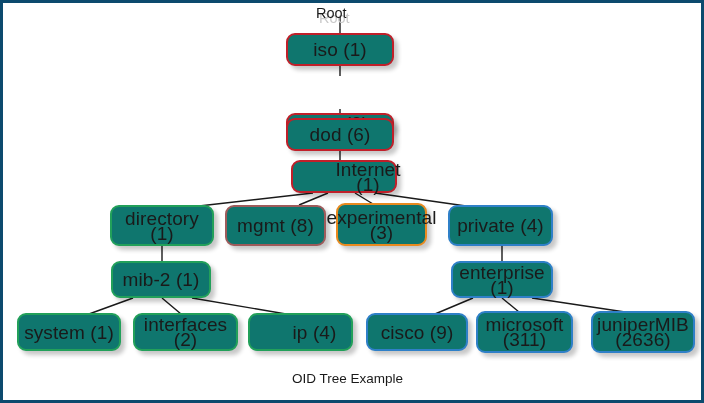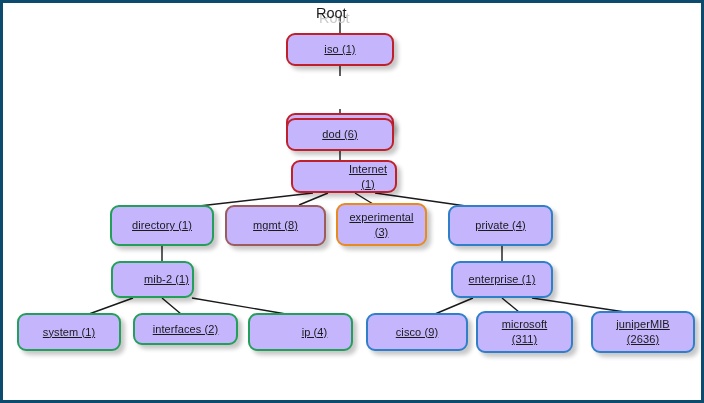--- a/index.html
+++ b/index.html
@@ -23,35 +23,34 @@
     position: absolute;
     left: 0;
     top: 0;
     width: 704px;
     height: 403px;
     pointer-events: none;
   }
   .node {
     position: absolute;
     box-sizing: border-box;
-    background: #c4b5fd;
+    background: #0f766e;
     border-style: solid;
     border-width: 2px;
     border-radius: 9px;
     display: flex;
     align-items: center;
     justify-content: center;
     text-align: center;
     color: #1a1a1a;
-    font-size: 11px;
+    font-size: 19px;
     line-height: 15px;
     letter-spacing: 0.1px;
     box-shadow: 4px 4px 4px rgba(0,0,0,0.22);
     z-index: 2;
-    text-decoration: underline;
   }
   .node .lbl {
     display: block;
     padding: 0 3px;
     white-space: pre-line;
   }
   .root-label {
     position: absolute;
     font-size: 14.5px;
     color: #1a1a1a;
@@ -121,42 +120,43 @@
       <div class="node" style="left: 222px; top: 202px; width: 101px; height: 41px; border-color: rgb(158, 91, 91);">
         <span class="lbl">mgmt (8)</span>
       </div>
       <div class="node" style="left: 333px; top: 200px; width: 91px; height: 43px; border-color: rgb(233, 138, 31);">
         <span class="lbl">experimental
 (3)</span>
       </div>
       <div class="node" style="left: 445px; top: 202px; width: 105px; height: 41px; border-color: rgb(47, 128, 200);">
         <span class="lbl">private (4)</span>
       </div>
-      <div class="node" style="left: 108px; top: 258px; width: 83px; height: 37px; border-color: rgb(34, 160, 90); justify-content: flex-end;">
+      <div class="node" style="left: 108px; top: 258px; width: 100px; height: 37px; border-color: rgb(34, 160, 90);">
         <span class="lbl">mib-2 (1)</span>
       </div>
       <div class="node" style="left: 448px; top: 258px; width: 102px; height: 37px; border-color: rgb(47, 128, 200);">
         <span class="lbl">enterprise (1)</span>
       </div>
       <div class="node" style="left: 14px; top: 310px; width: 104px; height: 38px; border-color: rgb(34, 160, 90);">
         <span class="lbl">system (1)</span>
       </div>
-      <div class="node" style="left: 130px; top: 310px; width: 105px; height: 32px; border-color: rgb(34, 160, 90);">
+      <div class="node" style="left: 130px; top: 310px; width: 105px; height: 38px; border-color: rgb(34, 160, 90);">
         <span class="lbl">interfaces (2)</span>
       </div>
       <div class="node" style="left: 245px; top: 310px; width: 105px; height: 38px; border-color: rgb(34, 160, 90); padding-left: 28px;">
         <span class="lbl">ip (4)</span>
       </div>
       <div class="node" style="left: 363px; top: 310px; width: 102px; height: 38px; border-color: rgb(47, 128, 200);">
         <span class="lbl">cisco (9)</span>
       </div>
       <div class="node" style="left: 473px; top: 308px; width: 97px; height: 42px; border-color: rgb(47, 128, 200);">
         <span class="lbl">microsoft
 (311)</span>
       </div>
       <div class="node" style="left: 588px; top: 308px; width: 104px; height: 42px; border-color: rgb(47, 128, 200);">
         <span class="lbl">juniperMIB
 (2636)</span>
       </div>
     </div>
 
+  <div class="caption" style="left:289px; top:368px;">OID Tree Example</div>
 
 </div>
 
 </body></html>

